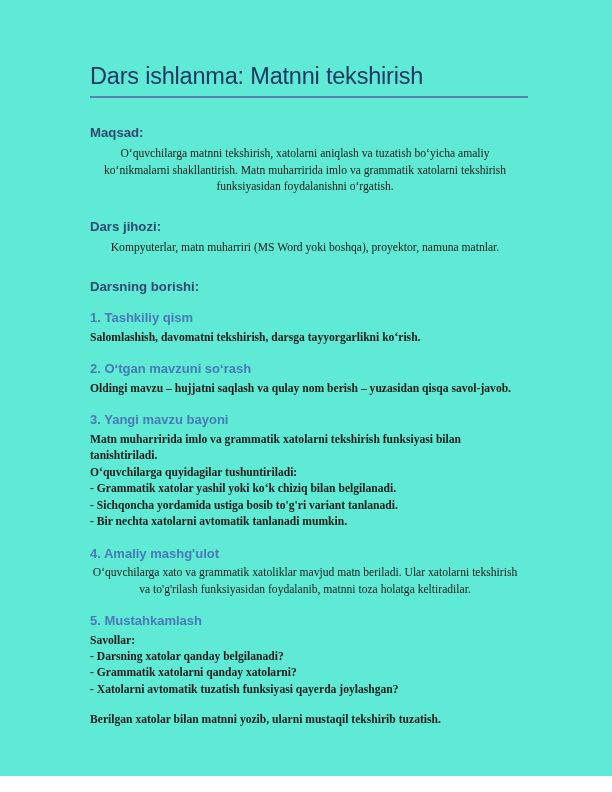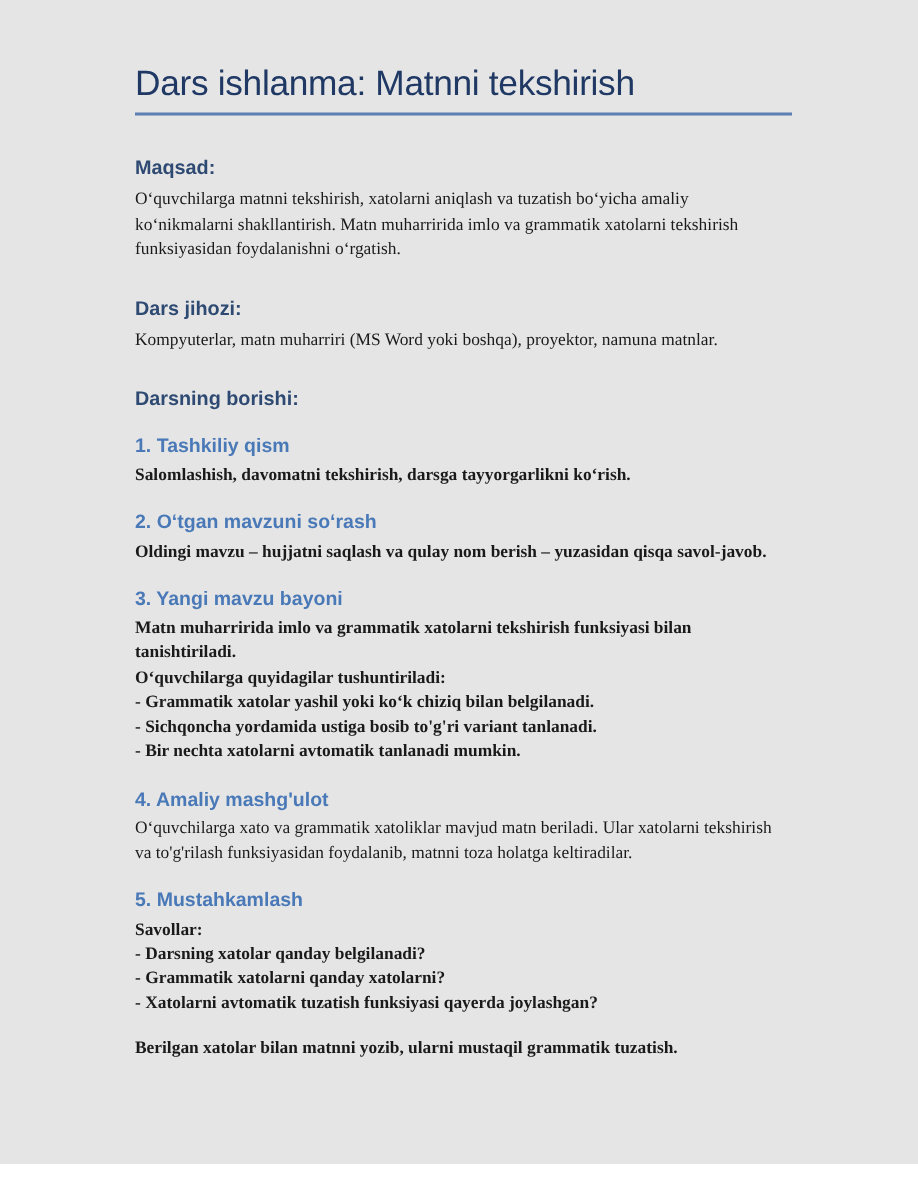--- a/index.html
+++ b/index.html
@@ -11,22 +11,22 @@
     height: 792px;
     background: #ffffff;
     font-family: "Liberation Serif", serif;
     -webkit-font-smoothing: antialiased;
   }
   .page {
     position: relative;
     width: 612px;
     height: 776px;
     box-sizing: border-box;
-    padding: 42px 84px 72px 90px;
-    background: #e5e5e5;
+    padding: 63px 84px 72px 90px;
+    background: #5eead4;
   }
 
   
   .doc-title {
     font-family: "Liberation Sans", sans-serif;
     font-size: 23.5px;
     font-weight: 400;
     color: #1f3864;
     letter-spacing: -0.2px;
     line-height: 1.15;
@@ -64,21 +64,21 @@
 
   
   .body-text {
     font-family: "Liberation Serif", serif;
     font-size: 11.6px;
     font-weight: 400;
     color: #1a1a1a;
     line-height: 1.42;
     margin: 0;
     max-width: 430px;
-    text-align: left;
+    text-align: center;
   }
 
   
   .block {
     margin-bottom: 22px;
   }
   .block-sub {
     margin-bottom: 14px;
   }
   .block-sub:last-child {
@@ -143,16 +143,16 @@
 
   <div class="block-sub">
     <div class="sub-heading">5. Mustahkamlash</div>
     <p class="list-line">Savollar:</p>
     <p class="list-line">- Darsning xatolar qanday belgilanadi?</p>
     <p class="list-line">- Grammatik xatolarni qanday xatolarni?</p>
     <p class="list-line">- Xatolarni avtomatik tuzatish funksiyasi qayerda joylashgan?</p>
   </div>
 
   <div class="block-sub">
-    <p class="list-line">Berilgan xatolar bilan matnni yozib, ularni mustaqil grammatik tuzatish.</p>
+    <p class="list-line">Berilgan xatolar bilan matnni yozib, ularni mustaqil tekshirib tuzatish.</p>
   </div>
 
 </div>
 
 </body></html>

